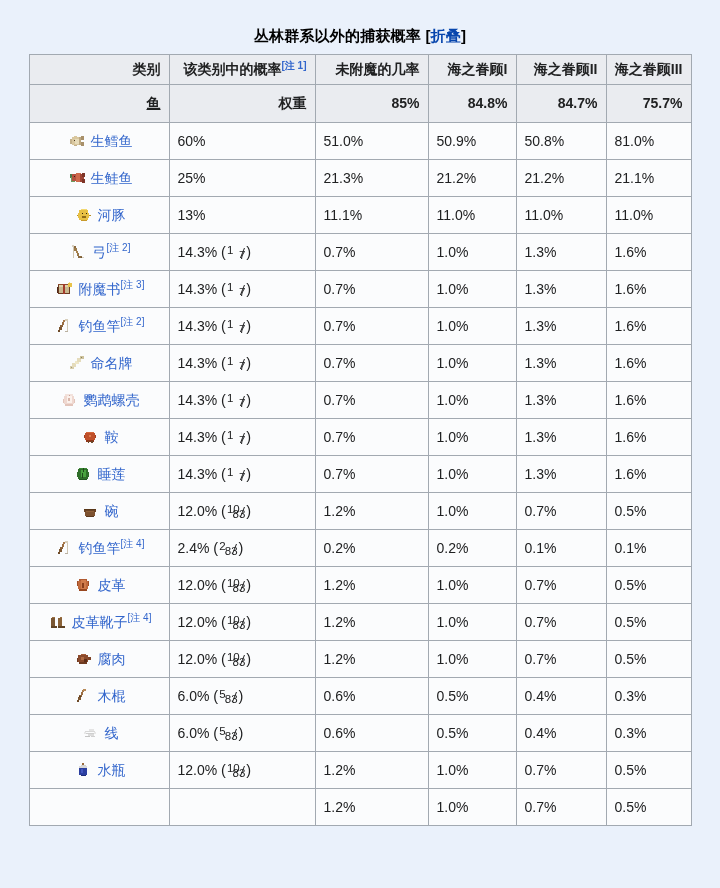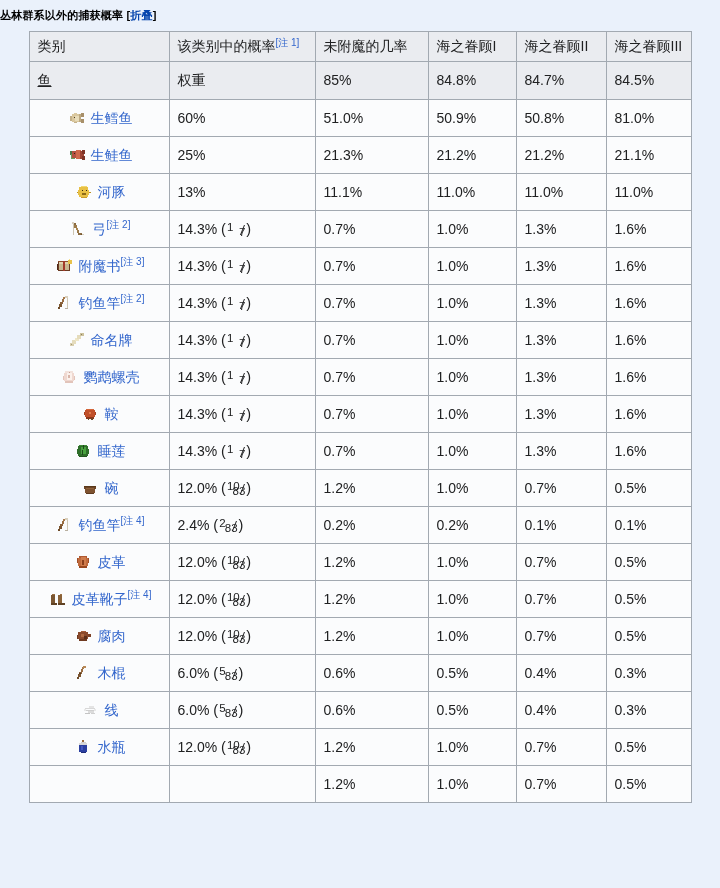--- a/index.html
+++ b/index.html
@@ -14,24 +14,25 @@
     font-size: 14px;
     color: #202122;
     overflow: hidden;
   }
   .page-wrap {
     width: 720px;
     box-sizing: border-box;
     padding: 0;
   }
   .caption {
+    text-align: center;
     font-weight: bold;
-    font-size: 11px;
+    font-size: 15px;
     color: #000;
-    padding-top: 8px;
+    padding-top: 27px;
     padding-bottom: 8px;
     letter-spacing: .2px;
   }
   .caption .brk { color: #000; font-weight: bold; }
   .caption a.collapse-link {
     color: #0645ad;
     text-decoration: none;
     font-weight: bold;
     cursor: pointer;
   }
@@ -45,22 +46,22 @@
   }
   table.wikitable td, table.wikitable th {
     border: 1px solid #a2a9b1;
     padding: 0 8px;
     font-size: 14px;
     vertical-align: middle;
     background: #fbfcfd;
   }
   table.wikitable th {
     background: #eaecf0;
-    font-weight: normal;
-    text-align: left;
+    font-weight: bold;
+    text-align: right;
     height: 29px;
     line-height: 1.15;
   }
   
   col.c0 { width: 140px; }
   col.c1 { width: 146px; }
   col.c2 { width: 113px; }
   col.c3 { width: 88px; }
   col.c4 { width: 90px; }
   col.c5 { width: 85px; }
@@ -168,21 +169,21 @@
           <th><span>海之眷顾III</span></th>
         </tr>
     </thead>
     <tbody id="table-body">
         <tr class="group-row">
           <th class="grp-name"><a class="grp-label-link" href="#">鱼</a></th>
           <th class="grp-weight">权重</th>
           <th class="grp-pct">85%</th>
           <th class="grp-pct">84.8%</th>
           <th class="grp-pct">84.7%</th>
-          <th class="grp-pct">84.5%</th>
+          <th class="grp-pct">75.7%</th>
         </tr>
         <tr class="data-row">
           <td class="item-cell"><span class="icon-slot"><svg width="20" height="20" viewBox="0 0 16 16" shape-rendering="crispEdges">
                 <rect x="3" y="6" width="2" height="4" fill="#c3b08a"></rect>
                 <rect x="5" y="5" width="5" height="6" fill="#d9c79e"></rect>
                 <rect x="6" y="4" width="3" height="1" fill="#d9c79e"></rect>
                 <rect x="6" y="11" width="3" height="1" fill="#c3b08a"></rect>
                 <rect x="10" y="5" width="2" height="6" fill="#bda981"></rect>
                 <rect x="12" y="4" width="2" height="3" fill="#a8906a"></rect>
                 <rect x="12" y="9" width="2" height="3" fill="#a8906a"></rect>

